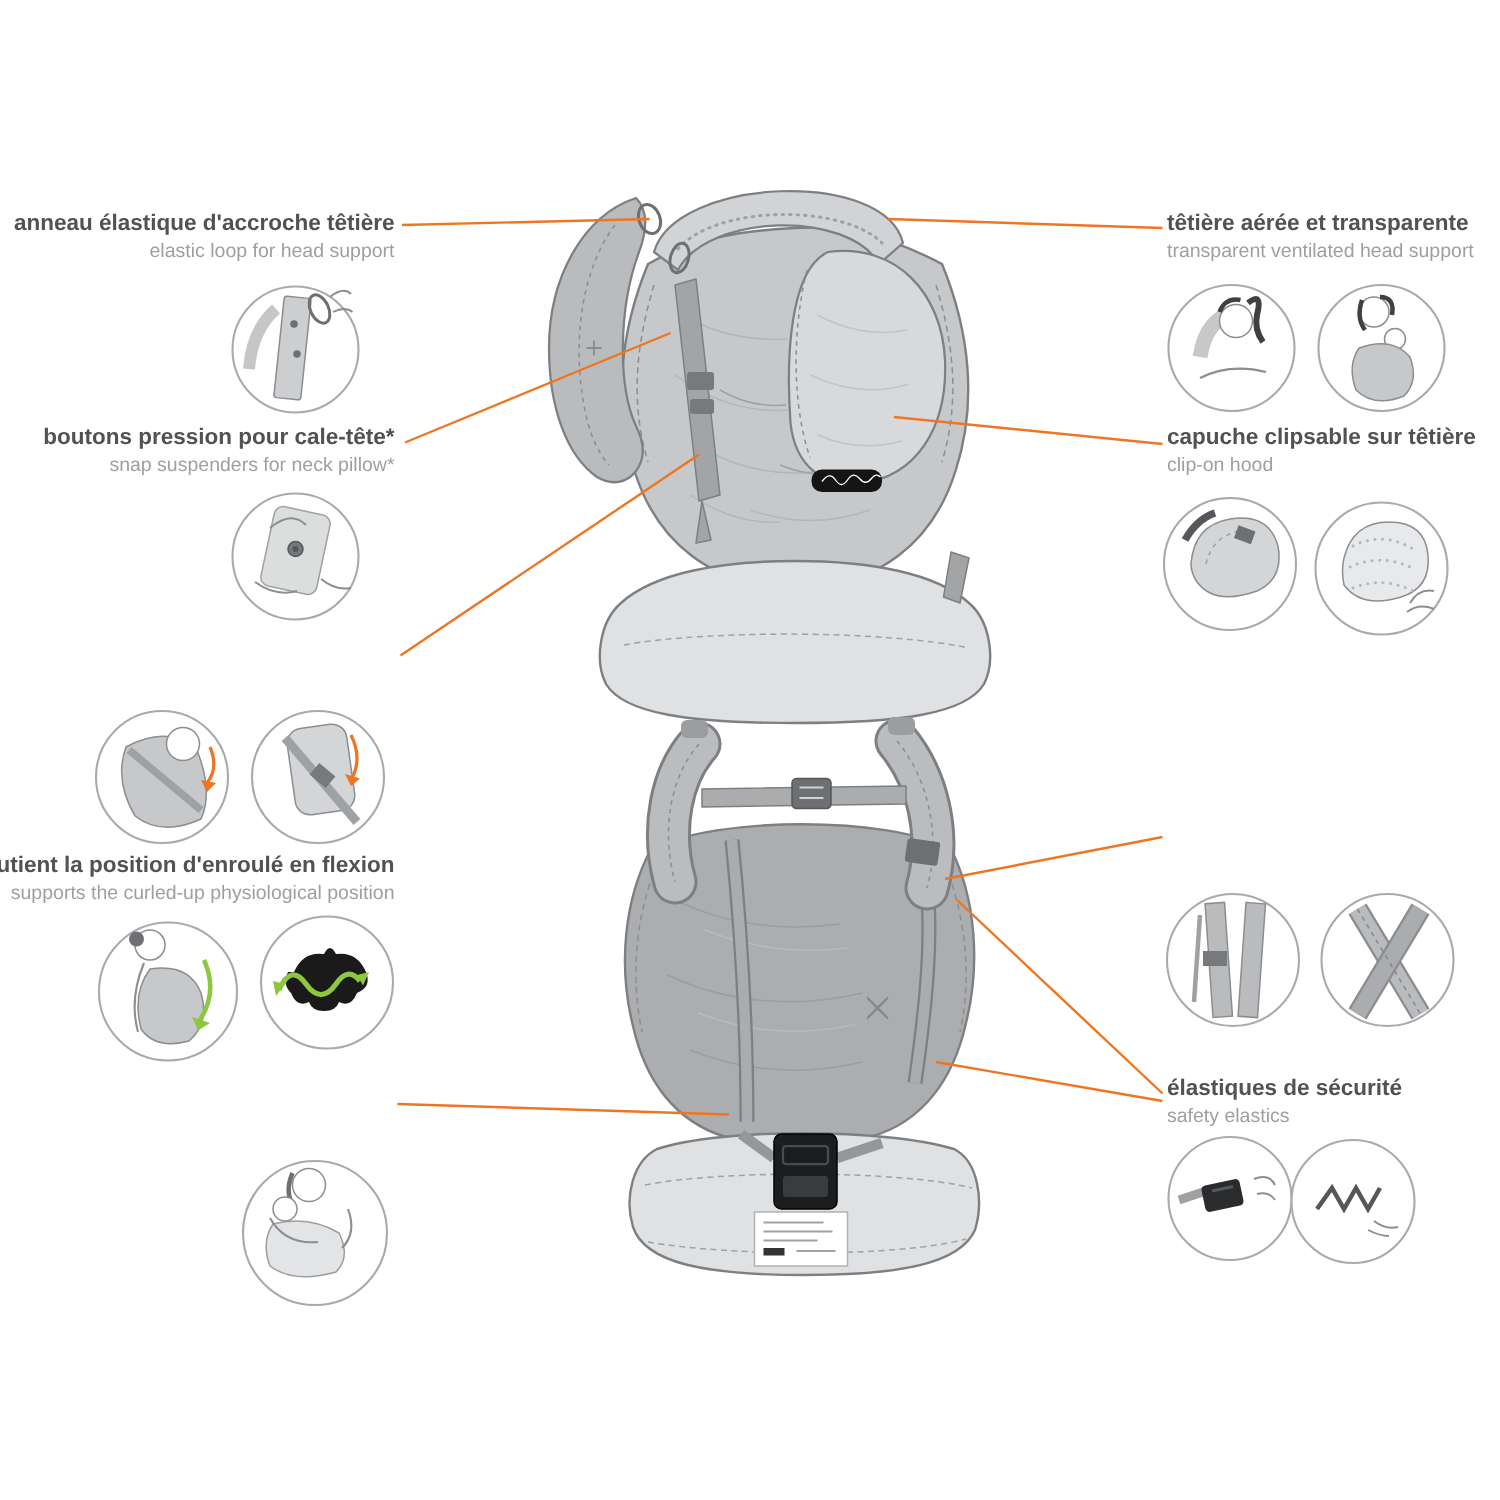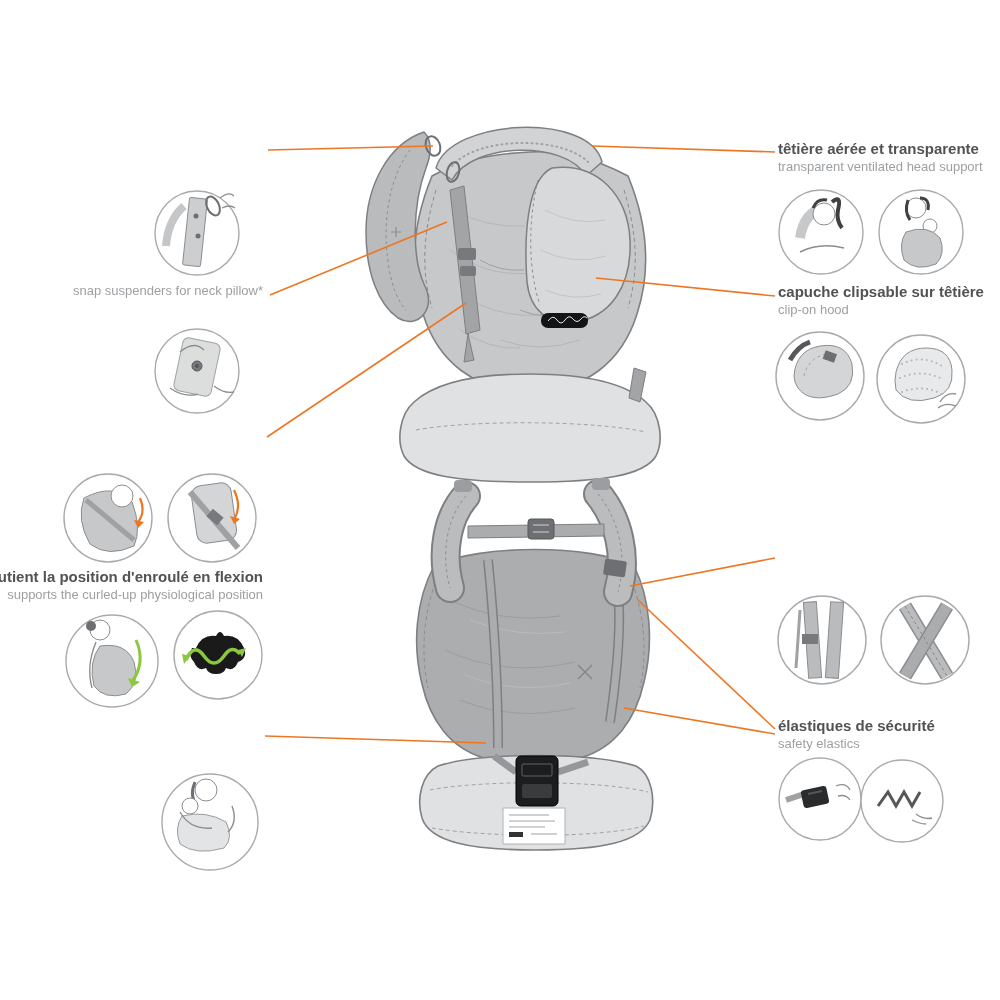--- a/index.html
+++ b/index.html
@@ -259,21 +259,26 @@
       <path d="M836,786 q10,-4 14,4 M838,796 q8,-2 12,4" stroke="#8b8d90" stroke-width="1.3" fill="none"></path>
     </g>
     <g>
       <circle cx="902" cy="801" r="41" fill="#ffffff" stroke="#a8aaad" stroke-width="1.4"></circle>
       <path d="M878,806 l10,-14 l8,14 l8,-14 l8,14 l8,-14" stroke="#55575a" stroke-width="3" fill="none"></path>
       <path d="M916,814 q8,6 16,4 M912,820 q8,4 14,4" stroke="#8b8d90" stroke-width="1.3" fill="none"></path>
     </g>
   </g>
 </svg>
 
+  <div class="lbl lbl-left" style="top:139px">
+    <div class="fr">anneau élastique d'accroche têtière</div>
+    <div class="en">elastic loop for head support</div>
+  </div>
   <div class="lbl lbl-left" style="top:282px">
+    <div class="fr">boutons pression pour cale-tête*</div>
     <div class="en">snap suspenders for neck pillow*</div>
   </div>
   <div class="lbl lbl-left" style="top:567px">
     <div class="fr">soutient la position d'enroulé en flexion</div>
     <div class="en">supports the curled-up physiological position</div>
   </div>
 
   <div class="lbl lbl-right" style="top:282px">
     <div class="fr">capuche clipsable sur têtière</div>
     <div class="en">clip-on hood</div>

